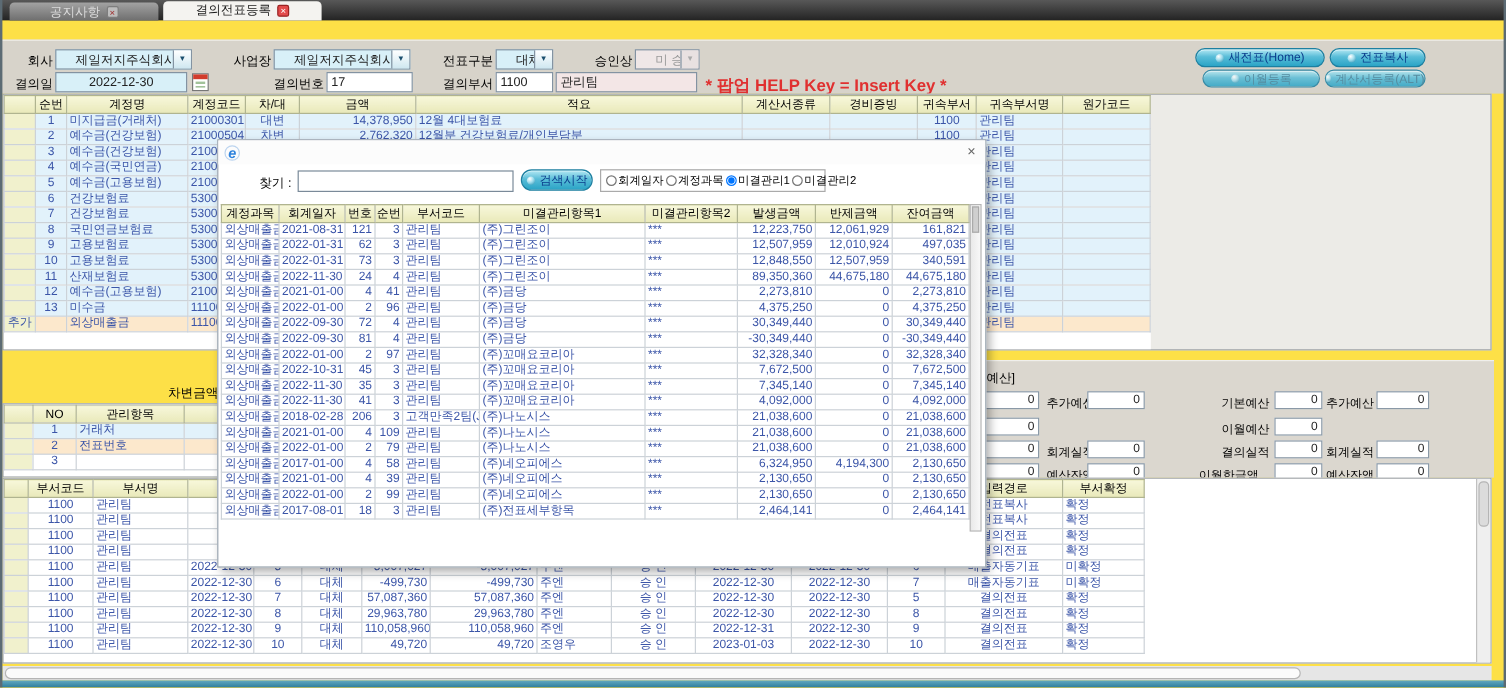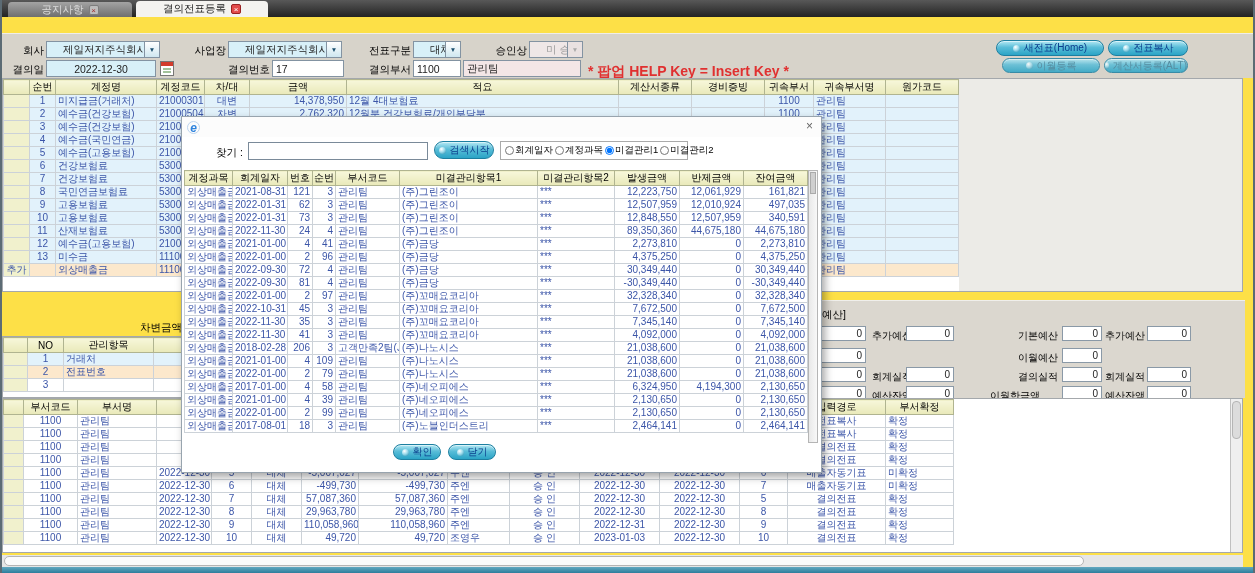--- a/index.html
+++ b/index.html
@@ -474,21 +474,21 @@
     <div class="blabel" style="left:434px;top:28px;width:68px;text-align:right;">기본예산</div>
     <div class="bval" style="left:506px;top:25px;width:40px;">0</div>
     <div class="blabel" style="left:549px;top:28px;">추가예산</div>
     <div class="bval" style="left:591px;top:25px;width:44px;">0</div>
     <div class="blabel" style="left:434px;top:50px;width:68px;text-align:right;">이월예산</div>
     <div class="bval" style="left:506px;top:47px;width:40px;">0</div>
     <div class="blabel" style="left:434px;top:69px;width:68px;text-align:right;">결의실적</div>
     <div class="bval" style="left:506px;top:66px;width:40px;">0</div>
     <div class="blabel" style="left:549px;top:69px;">회계실적</div>
     <div class="bval" style="left:591px;top:66px;width:44px;">0</div>
-    <div class="blabel" style="left:434px;top:88px;width:68px;text-align:left;text-decoration:underline;">이월한금액</div>
+    <div class="blabel" style="left:434px;top:88px;width:68px;text-align:center;text-decoration:underline;">이월한금액</div>
     <div class="bval" style="left:506px;top:85px;width:40px;">0</div>
     <div class="blabel" style="left:549px;top:88px;">예산잔액</div>
     <div class="bval" style="left:591px;top:85px;width:44px;">0</div>
   </div>
 
   <div class="bottom-wrap">
     <table class="abs" style="left:0;top:0;width:950px;">
       <colgroup>
           <col style="width:20px">
           <col style="width:54px">
@@ -969,31 +969,27 @@
             <td class="a-r">2,130,650</td>
             <td class="a-r">0</td>
             <td class="a-r">2,130,650</td>
           </tr>
           <tr class="rw">
             <td class="a-l">외상매출금</td>
             <td class="a-c">2017-08-01</td>
             <td class="a-r">18</td>
             <td class="a-r">3</td>
             <td class="a-l">관리팀</td>
-            <td class="a-l">(주)노블인더스트리</td>
+            <td class="a-l">(주)전표세부항목</td>
             <td class="a-l">***</td>
             <td class="a-r">2,464,141</td>
             <td class="a-r">0</td>
             <td class="a-r">2,464,141</td>
           </tr>
         </tbody>
       </table>
     <div class="p-scroll">
         <div class="thumb"></div>
       </div>
 
-    <div class="p-btns">
-      <div class="tealbtn">확인</div>
-      <div class="tealbtn">닫기</div>
-    </div>
   </div>
 
 </div>
 
 </body></html>

